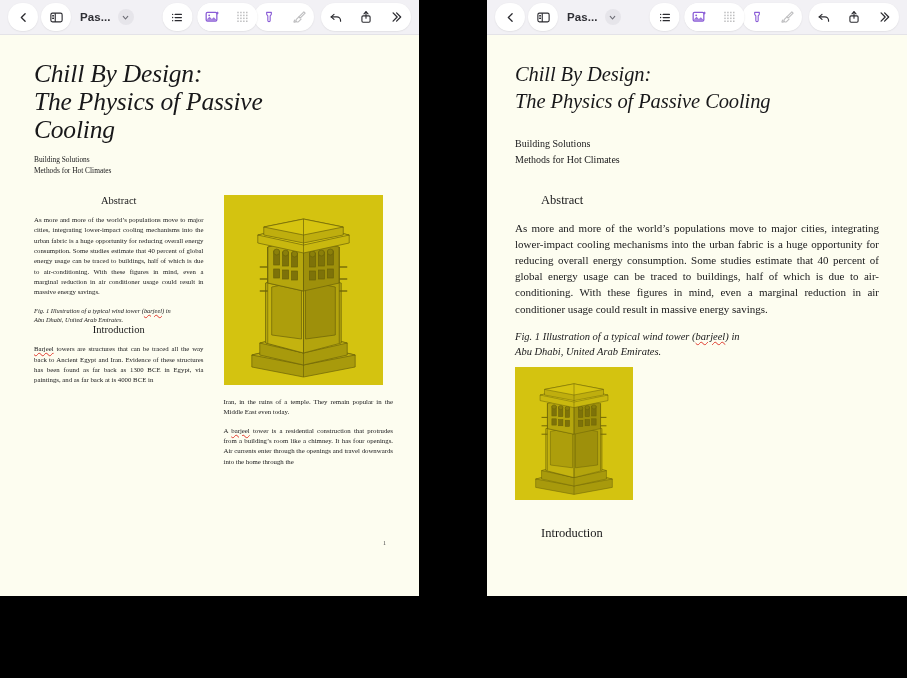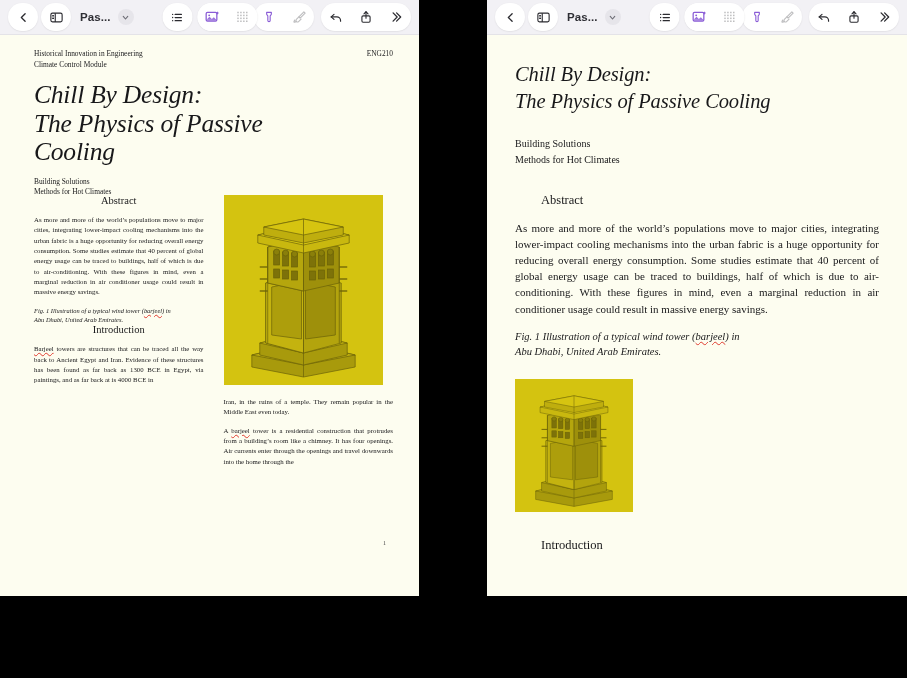--- a/index.html
+++ b/index.html
@@ -225,21 +225,21 @@
     font-size: 11px;
     line-height: 1.46;
     text-align: justify;
     margin-bottom: 12px;
   }
   #page-right p.caption {
     font-family: "Liberation Serif", serif;
     font-style: italic;
     font-size: 10.5px;
     line-height: 1.45;
-    margin-bottom: 20px;
+    margin-bottom: 8px;
     white-space: pre-line;
   }
   #page-right .fig {
     width: 118px;
     height: 133px;
     background: #d4c310;
   }
   #page-right .sec-intro-wrap { margin-top: 6px; }
 
   
@@ -383,25 +383,20 @@
                   <polyline points="13 5 20 12 13 19"></polyline>
                 </svg>
             </span>
           </div>
         </div>
       </div>
     </div>
 
     <div class="page doc-body" id="page-left">
       <div class="inner">
-        <div class="runhead">
-          <div class="rh-l">Historical Innovation in Engineering
-Climate Control Module</div>
-          <div class="rh-r">ENG210</div>
-        </div>
         <div class="title">Chill By Design:
 The Physics of Passive
 Cooling</div>
         <div class="subtitle">Building Solutions
 Methods for Hot Climates</div>
       </div>
 
       <div class="cols">
         <div class="col">
           <h2 class="sec">Abstract</h2>

